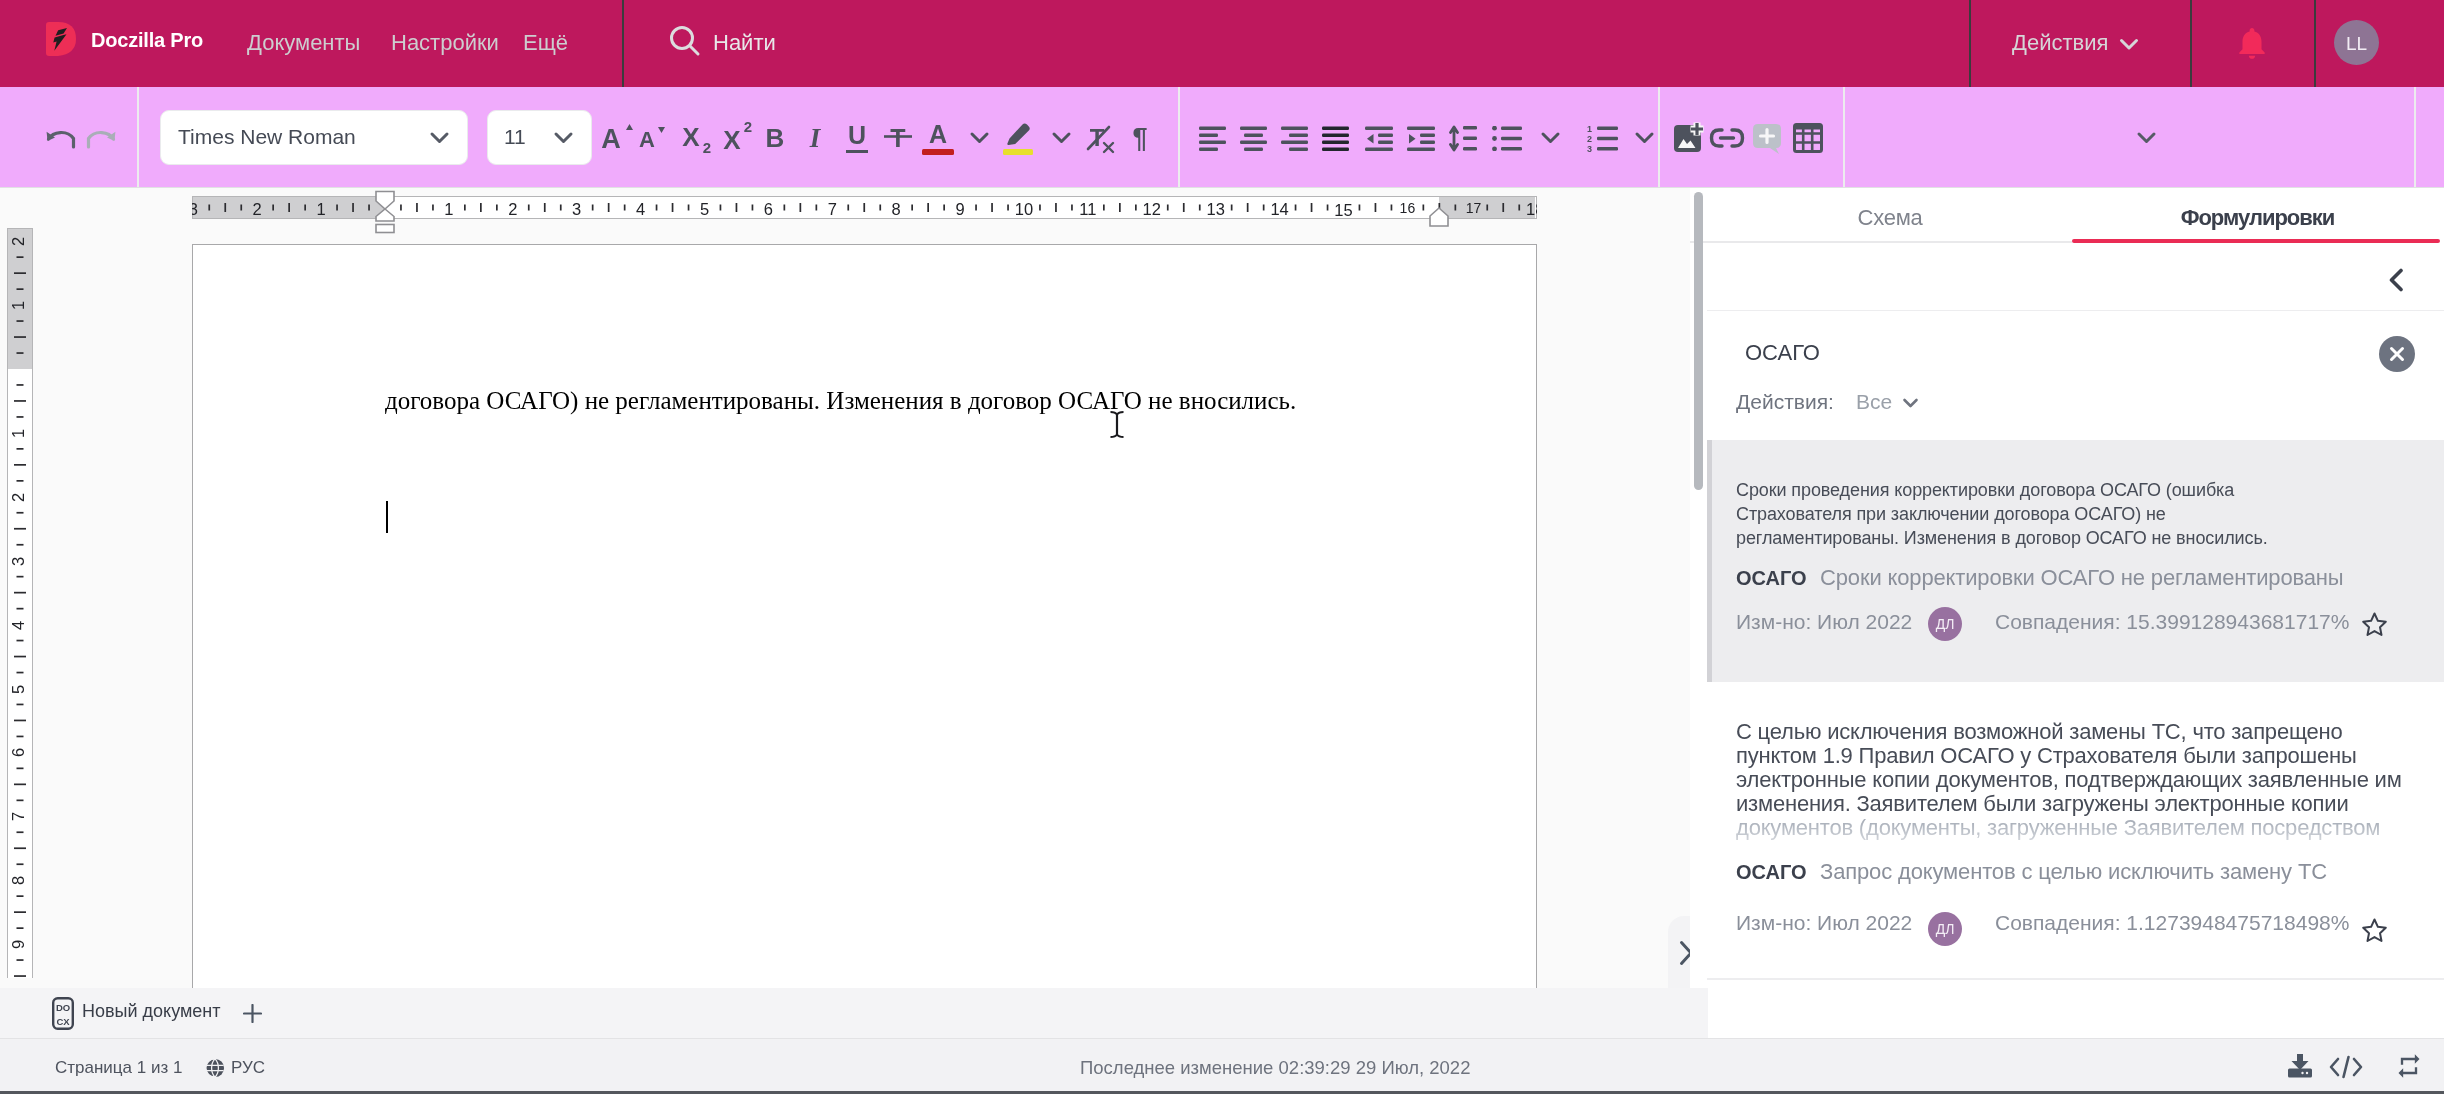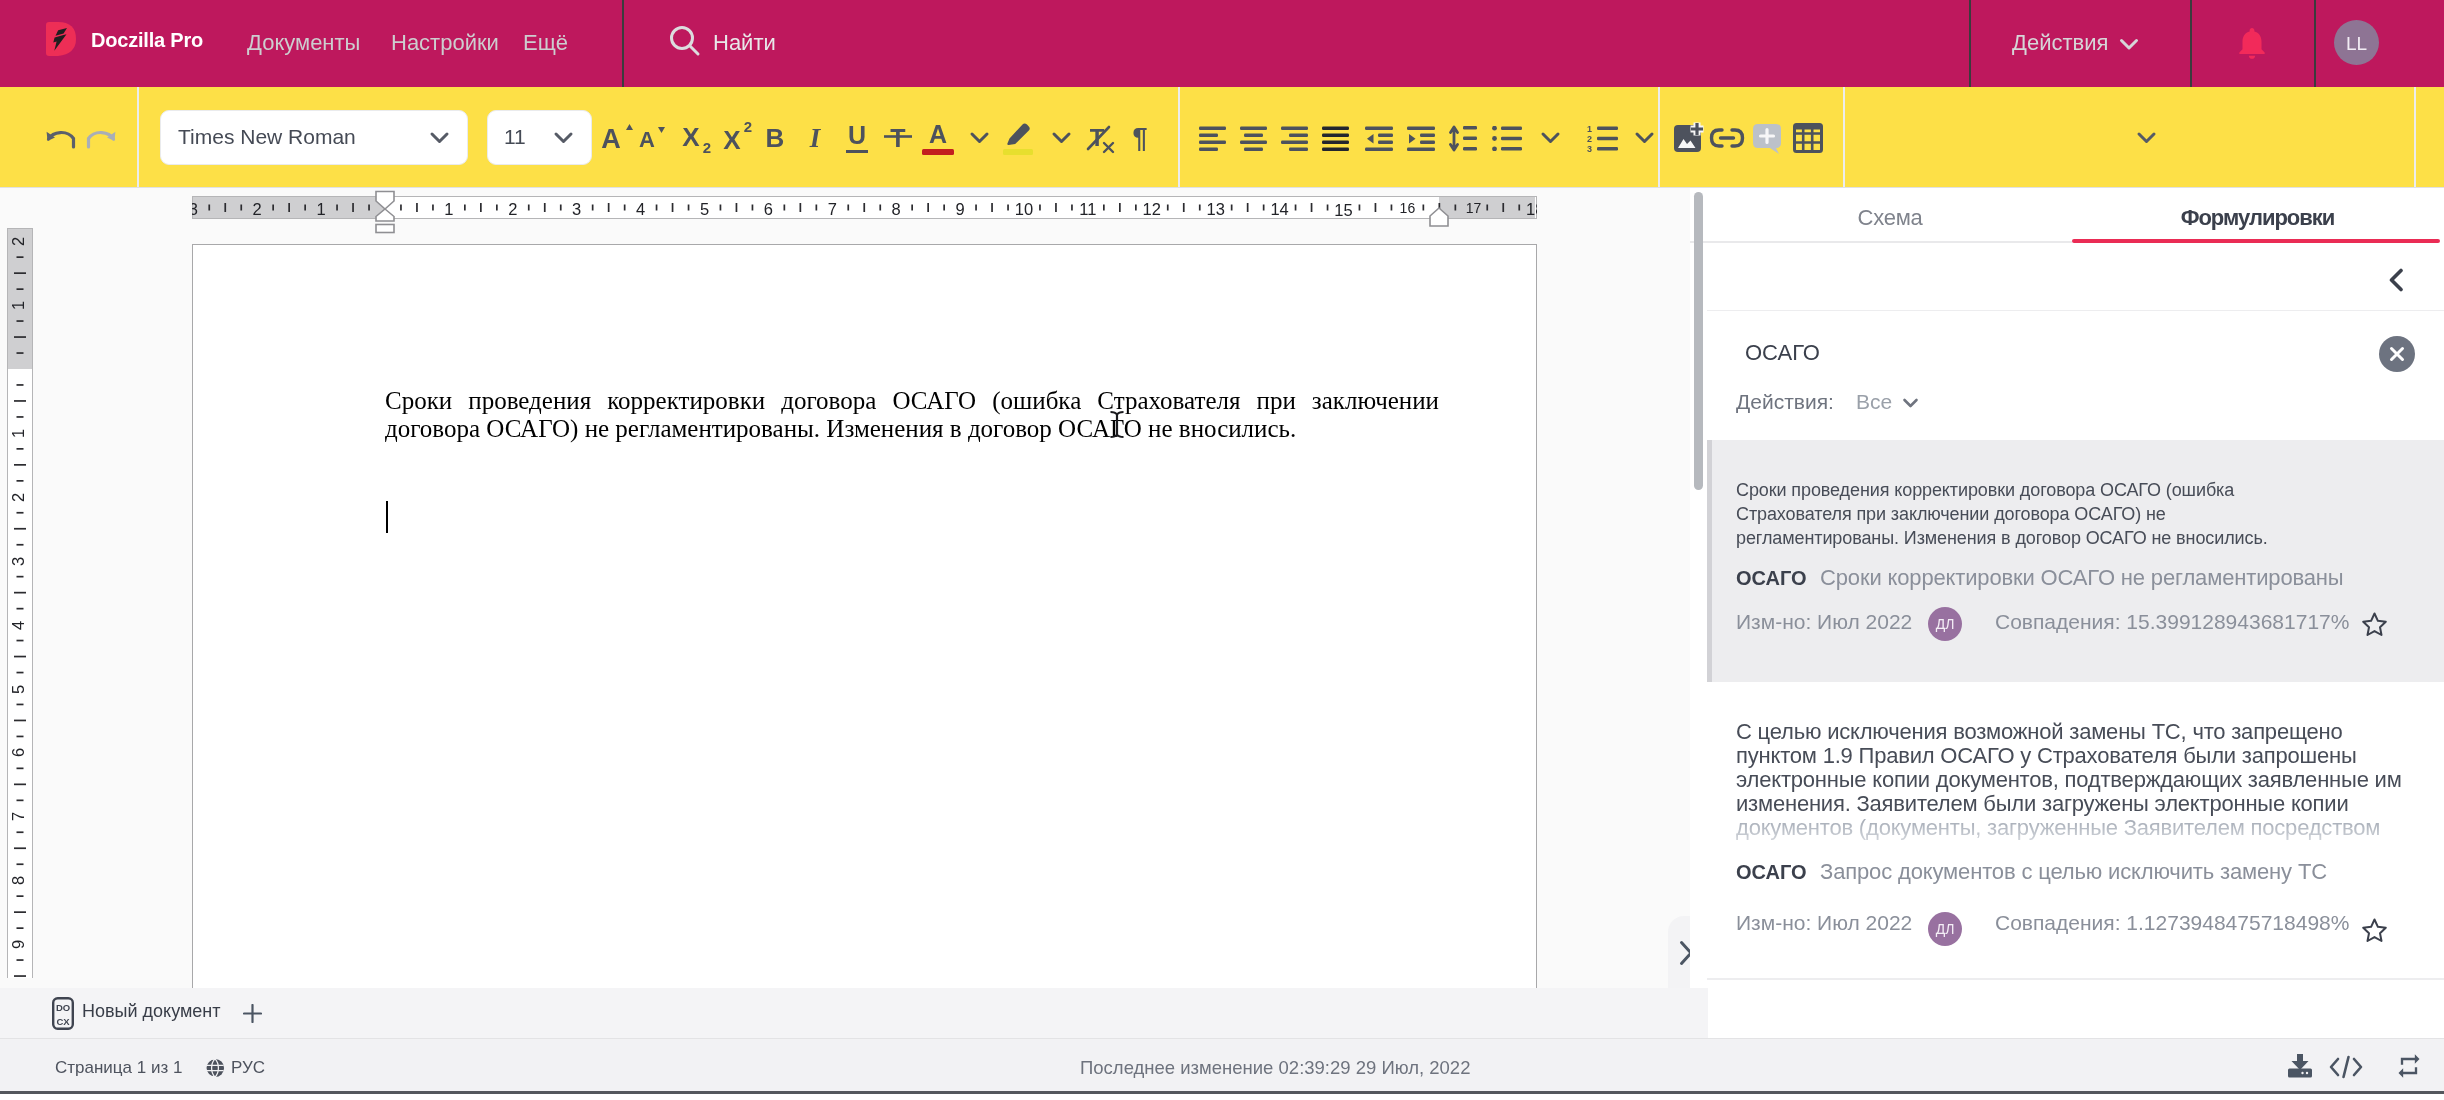--- a/index.html
+++ b/index.html
@@ -1,20 +1,20 @@
 <!DOCTYPE html>
 <html><head><meta charset="utf-8">
 <style>
 *{margin:0;padding:0;box-sizing:border-box}
 html,body{width:2444px;height:1100px;overflow:hidden;background:#fff;
  font-family:"Liberation Sans",sans-serif;-webkit-font-smoothing:antialiased}
 .abs{position:absolute}
 #topbar{position:absolute;left:0;top:0;width:2444px;height:87px;background:#be185d}
 .tdiv{position:absolute;top:0;width:2px;height:87px;background:#3b3b3d}
-#toolbar{position:absolute;left:0;top:87px;width:2444px;height:101px;background:#fde047;border-bottom:1px solid #e1e1e3}
+#toolbar{position:absolute;left:0;top:87px;width:2444px;height:101px;background:#f0abfc;border-bottom:1px solid #e1e1e3}
 .vdiv{position:absolute;top:0;width:2px;height:100px;background:#ececee}
 .box{position:absolute;top:23px;height:55px;background:#fff;border:1.5px solid #eaebed;border-radius:9px;color:#454a55;font-size:21px;line-height:51px}
 #main{position:absolute;left:0;top:188px;width:2444px;height:800px;background:#fafafa}
 #page{position:absolute;left:192px;top:56px;width:1345px;height:745px;background:#fff;border:1px solid #a8a8aa;border-bottom:none}
 #doctext{position:absolute;left:385px;top:198.5px;width:1054px;font-family:"Liberation Serif",serif;font-size:25px;line-height:28.7px;color:#000;text-align:justify}
 #panel{position:absolute;left:1690px;top:188px;width:754px;height:850px;background:#fff}
 #tabbar{position:absolute;left:0;top:988px;width:1708px;height:50px;background:#f4f4f6}
 #statusbar{position:absolute;left:0;top:1038px;width:2444px;height:56px;background:#f2f2f4;border-top:1px solid #e3e3e5;border-bottom:3px solid #54575d;color:#4e535e;font-size:17px}
 svg{display:block}
 </style></head>
@@ -351,21 +351,20 @@
       <div class="abs" style="left:9px;top:386.6px;width:22px;height:20px;font-size:16.5px;color:#222328;writing-mode:vertical-rl;transform:rotate(180deg);text-align:center">4</div>
       <div class="abs" style="left:9px;top:450.5px;width:22px;height:20px;font-size:16.5px;color:#222328;writing-mode:vertical-rl;transform:rotate(180deg);text-align:center">5</div>
       <div class="abs" style="left:9px;top:514.4px;width:22px;height:20px;font-size:16.5px;color:#222328;writing-mode:vertical-rl;transform:rotate(180deg);text-align:center">6</div>
       <div class="abs" style="left:9px;top:578.3px;width:22px;height:20px;font-size:16.5px;color:#222328;writing-mode:vertical-rl;transform:rotate(180deg);text-align:center">7</div>
       <div class="abs" style="left:9px;top:642.2px;width:22px;height:20px;font-size:16.5px;color:#222328;writing-mode:vertical-rl;transform:rotate(180deg);text-align:center">8</div>
       <div class="abs" style="left:9px;top:706.1px;width:22px;height:20px;font-size:16.5px;color:#222328;writing-mode:vertical-rl;transform:rotate(180deg);text-align:center">9</div>
     </div>
 
   <div id="page"></div>
   <div id="doctext">
-      <div style="text-align-last:justify">Сроки проведения корректировки договора ОСАГО (ошибка Страхователя при заключении</div>
       <div style="text-align:left">договора ОСАГО) не регламентированы. Изменения в договор ОСАГО не вносились.</div>
     </div>
   <div class="abs" style="left:386px;top:313px;width:2px;height:32px;background:#000"></div>
   <svg class="abs" style="left:1106px;top:222px" width="22" height="29" viewBox="0 0 22 29">
     <path d="M11 3.5 L11 25.5 M4.5 2 C8 2 10 3 11 4.5 C12 3 14 2 17.5 2 M4.5 27 C8 27 10 26 11 24.5 C12 26 14 27 17.5 27" fill="none" stroke="#1a1a1e" stroke-width="2.2"></path>
   </svg>
   <div class="abs" style="left:1668px;top:728px;width:40px;height:72px;background:#f3f3f5;border-radius:16px 0 0 0">
     <svg style="position:absolute;left:11px;top:24px" width="15" height="26" viewBox="0 0 15 26">
       <path d="M2.5 2.5 L12 13 L2.5 23.5" fill="none" stroke="#4b5563" stroke-width="3" stroke-linecap="round" stroke-linejoin="round"></path>
     </svg>

